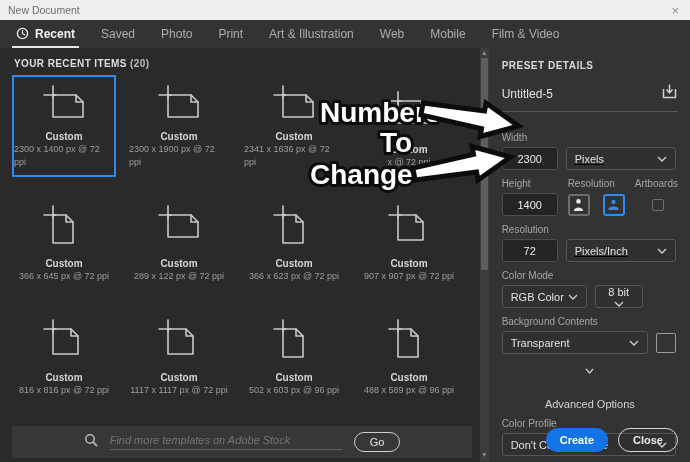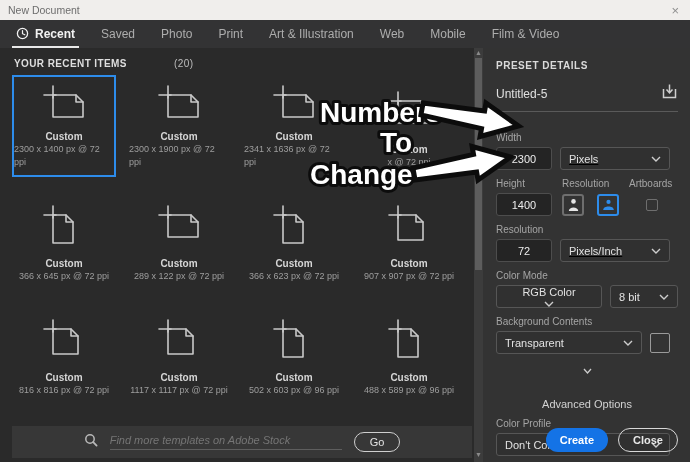--- a/index.html
+++ b/index.html
@@ -19,21 +19,21 @@
   .tab.active .clock { display:inline-block; }
   .tab.active::after { content:""; position:absolute; left:-4px; right:-4px; bottom:0; height:2px; background:#e8e8e8; }
 
   
   .main { position:absolute; top:48px; bottom:0; left:0; right:0; display:flex; }
   .left { position:relative; width:492px; background:#2a2a2a; }
   .right { position:relative; flex:1; background:#333333; padding:12px 12px 0 13px; }
 
   
   .recent-heading { padding:10px 0 2px 14px; font-size:10px; font-weight:bold; letter-spacing:.4px; color:#dedede; }
-  .recent-heading .count { color:#bdbdbd; font-weight:normal;margin-left:44px; }
+  .recent-heading .count { color:#bdbdbd; font-weight:bold; }
   .grid { margin:4px 0 0 12px; display:grid; grid-template-columns:repeat(4,104px); column-gap:11px; row-gap:12px; }
   .card { height:102px; border:2px solid transparent; display:flex; flex-direction:column; align-items:center; cursor:pointer; }
   .card.selected { border-color:#2d8ceb; }
   .card .ic { flex:1; display:flex; align-items:center; justify-content:center; padding-top:4px; }
   .card .label { font-size:10px; color:#d6d6d6; font-weight:bold; line-height:13px; }
   .card .dims { font-size:9px; color:#9e9e9e; line-height:13px; padding-bottom:6px; }
 
   
   .scrollbar { position:absolute; top:0; bottom:0; right:0; width:9px; background:#3c3c3c; }
   .scrollbar .thumb { position:absolute; top:10px; left:1px; right:1px; height:212px; background:#5d5d5d; }
@@ -48,21 +48,21 @@
 
   
   .panel-heading { font-size:10px; font-weight:bold; letter-spacing:.5px; color:#dadada; margin-bottom:12px; }
   .name-row { display:flex; align-items:center; justify-content:space-between; border-bottom:1px solid #5a5a5a; padding-bottom:7px; margin-bottom:20px; }
   .name-row .doc-name { font-size:12px; color:#e0e0e0; }
   .flabel { font-size:10px; color:#a5a5a5; margin:8px 0 4px; }
   .frow { display:flex; align-items:center; gap:8px; }
   .num-input { width:56px; height:23px; background:#242424; border:1px solid #4d4d4d; border-radius:3px; color:#ececec; font-size:11px; text-align:center; font-family:"Liberation Sans",sans-serif; }
   .select { height:23px; background:#303030; border:1px solid #565656; border-radius:3px; display:flex; align-items:center; justify-content:space-between; padding:0 8px; cursor:pointer; }
   .select .val { font-size:11px; color:#e2e2e2; white-space:nowrap; }
-  .sel-unit { width:110px;text-decoration:underline; } .sel-mode { width:106px;flex-direction:column; } .sel-depth { width:68px; }
+  .sel-unit { width:110px;text-decoration:underline; } .sel-mode { width:85px; } .sel-depth { width:48px;flex-direction:column; }
   .sel-bg { width:146px; } .sel-full { width:174px; }
   .chev { flex:none; }
   .labels3 { display:flex; margin-top:8px; margin-bottom:4px; }
   .labels3 span { font-size:10px; color:#a5a5a5; }
   .labels3 .l1 { width:66px; } .labels3 .l2 { width:67px; }
   .orient-btn { width:22px; height:22px; border:2px solid #6e6e6e; border-radius:3px; background:transparent; display:flex; align-items:center; justify-content:center; cursor:pointer; margin-right:5px; }
   .orient-btn.selected { border-color:#2d8ceb; }
   .checkbox { width:12px; height:12px; border:1px solid #6e6e6e; border-radius:2px; background:transparent; margin-left:14px; cursor:pointer; }
   .swatch { width:20px; height:20px; border:1px solid #9a9a9a; border-radius:2px; background:transparent; cursor:pointer; }
   .adv-row { display:flex; align-items:center; gap:24px; margin:14px 0 2px; cursor:pointer;flex-direction:column; }

